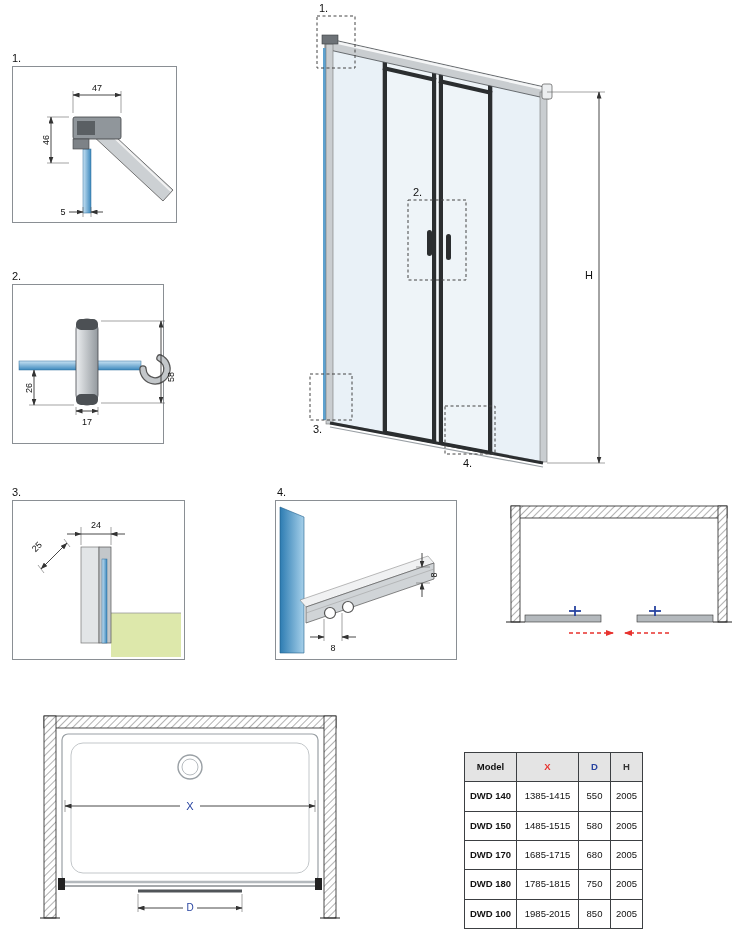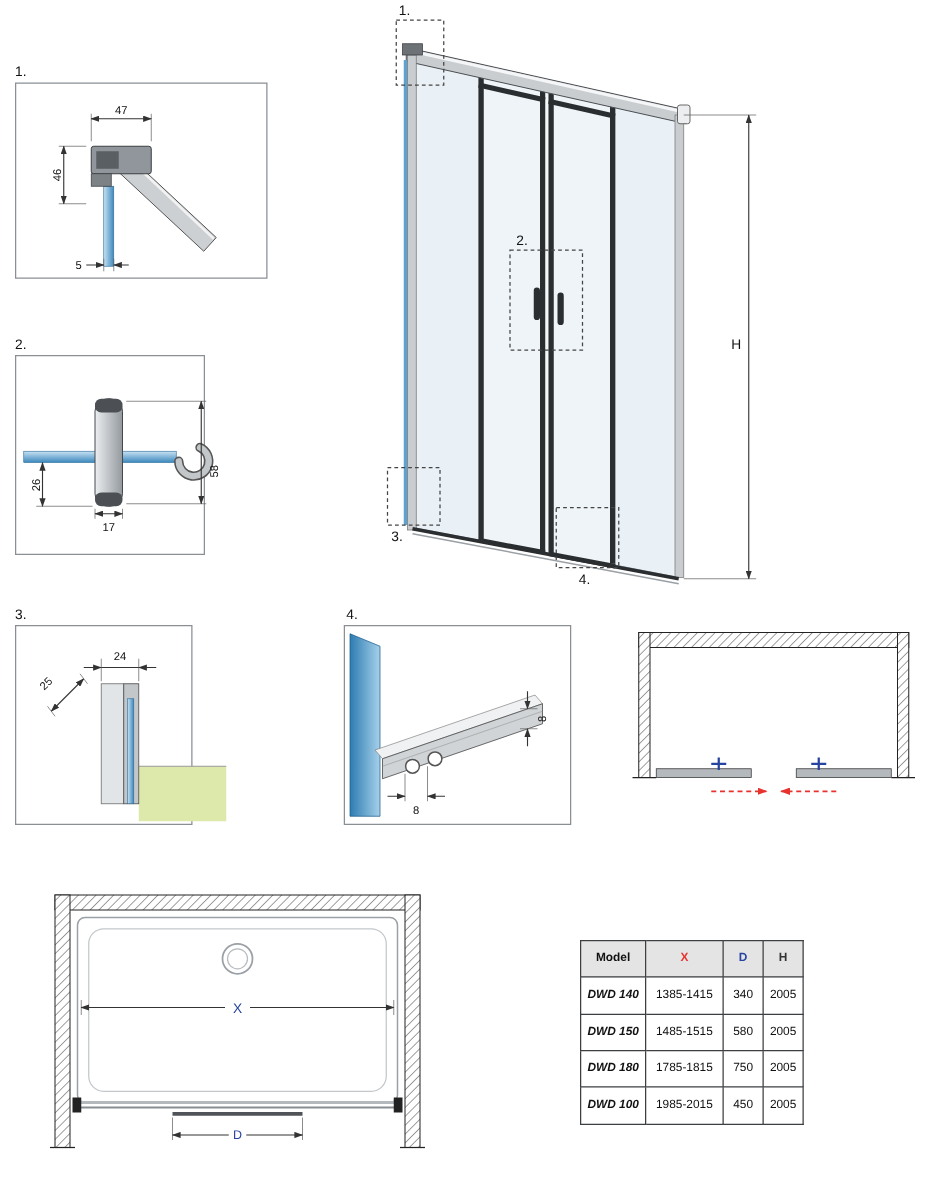--- a/index.html
+++ b/index.html
@@ -13,28 +13,28 @@
   .dtext{font-size:9px;fill:#111}
   .ctext{font-size:11px;fill:#111}
   .dim{stroke:#333;stroke-width:.9;fill:none}
   .ext{stroke:#666;stroke-width:.6}
   .dash{fill:none;stroke:#444;stroke-width:1;stroke-dasharray:3 2.5}
   .reddash{stroke:#e8322e;stroke-width:1.4;stroke-dasharray:4 3;fill:none}
   .bluemark{stroke:#2743a0;stroke-width:1.8}
   table.spec{border-collapse:collapse;font-size:9.5px;color:#111;background:#fff}
   table.spec th,table.spec td{border:1px solid #3c3f42;padding:8px 4px;text-align:center;line-height:1.3;white-space:nowrap}
   table.spec thead th{background:#e4e4e4;font-weight:bold}
-  .model-cell{font-weight:bold;font-style:italic}
+  .model-cell{font-weight:bold;}
   .hx{color:#e8322e}.hd{color:#2743a0}.hh{color:#333}
 </style>
 </head>
 <body>
 
 <div class="callout-label" style="left:12px;top:52px">1.</div>
-<div class="detail-box" style="left:12px;top:66px;width:202px;height:157px">
+<div class="detail-box" style="left:12px;top:66px;width:165px;height:157px">
   <svg width="173" height="155" viewBox="0 0 173 155">
     <defs>
       <linearGradient id="gd1" x1="0" y1="0" x2="1" y2="0">
         <stop offset="0" stop-color="#c8e2f3"></stop>
           <stop offset="1" stop-color="#3c88bd"></stop>
       </linearGradient>
       <marker id="ar1" markerWidth="7" markerHeight="5" refX="6.5" refY="2.5" orient="auto-start-reverse" markerUnits="userSpaceOnUse">
           <path d="M0,0 L7,2.5 L0,5 Z" fill="#333"></path>
         </marker>
     </defs>
@@ -148,21 +148,21 @@
       <text class="dtext" x="74" y="140" text-anchor="middle">17</text>
       <line class="ext" x1="88" y1="36" x2="152" y2="36"></line>
         <line class="ext" x1="88" y1="118" x2="152" y2="118"></line>
       <line class="dim" x1="148" y1="36" x2="148" y2="118" marker-start="url(#ar2)" marker-end="url(#ar2)"></line>
       <text class="dtext" x="158" y="95" text-anchor="middle" transform="rotate(-90 158 92)">58</text>
     </g>
   </svg>
 </div>
 
 <div class="callout-label" style="left:12px;top:486px">3.</div>
-<div class="detail-box" style="left:12px;top:500px;width:142px;height:160px">
+<div class="detail-box" style="left:12px;top:500px;width:173px;height:160px">
   <svg width="173" height="158" viewBox="0 0 173 158">
     <defs>
       <linearGradient id="gd3" x1="0" y1="0" x2="1" y2="0">
         <stop offset="0" stop-color="#c8e2f3"></stop>
           <stop offset="1" stop-color="#3c88bd"></stop>
       </linearGradient>
       <marker id="ar3" markerWidth="7" markerHeight="5" refX="6.5" refY="2.5" orient="auto-start-reverse" markerUnits="userSpaceOnUse">
           <path d="M0,0 L7,2.5 L0,5 Z" fill="#333"></path>
         </marker>
     </defs>
@@ -306,35 +306,41 @@
       <th style="width:52px">Model</th>
       <th class="hx" style="width:62px">X</th>
       <th class="hd" style="width:32px">D</th>
       <th class="hh" style="width:32px">H</th>
     </tr>
   </thead>
   <tbody>
     <tr>
       <td class="model-cell">DWD 140</td>
       <td>1385-1415</td>
-      <td>340</td>
+      <td>550</td>
       <td>2005</td>
     </tr>
     <tr>
       <td class="model-cell">DWD 150</td>
       <td>1485-1515</td>
       <td>580</td>
       <td>2005</td>
     </tr>
     <tr>
+      <td class="model-cell">DWD 170</td>
+      <td>1685-1715</td>
+      <td>680</td>
+      <td>2005</td>
+    </tr>
+    <tr>
       <td class="model-cell">DWD 180</td>
       <td>1785-1815</td>
       <td>750</td>
       <td>2005</td>
     </tr>
     <tr>
       <td class="model-cell">DWD 100</td>
       <td>1985-2015</td>
-      <td>450</td>
+      <td>850</td>
       <td>2005</td>
     </tr>
   </tbody>
 </table>
 
 </body></html>

